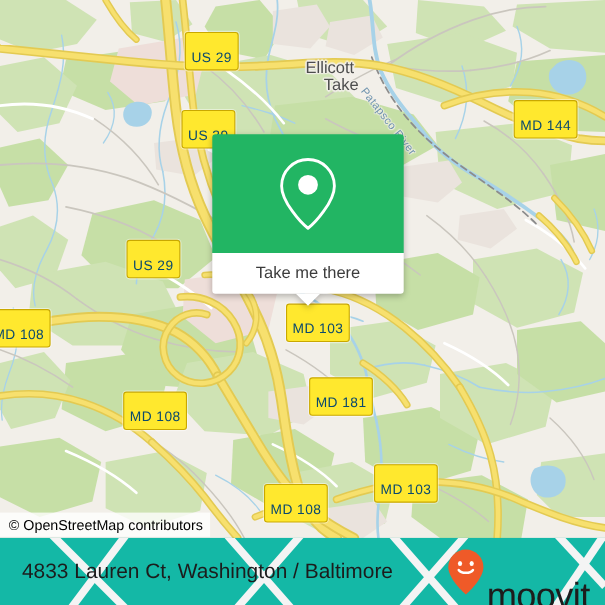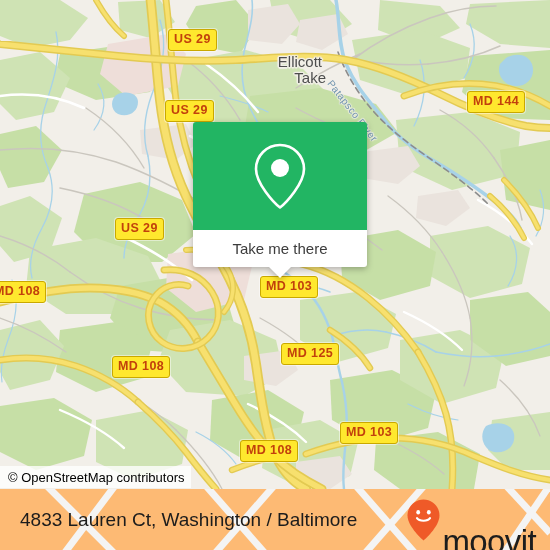--- a/index.html
+++ b/index.html
@@ -67,26 +67,26 @@
     pointer-events: none;
   }
 
   
   .shield {
     position: absolute;
     box-sizing: border-box;
     background: #ffe82e;
     border: 1.5px solid #c9a800;
     border-radius: 3px;
-    color: #c2410c;
+    color: #0c4a6e;
     font-size: 12.5px;
-    font-weight: bold;
+    font-weight: normal;
     letter-spacing: 0.4px;
     line-height: 1;
-    padding: 3px 5px 4px 5px;
+    padding: 16px 5px 4px 5px;
     white-space: nowrap;
     text-align: center;
     box-shadow: 0 0 0 1px rgba(255,255,255,0.45);
   }
 
   
   .attribution {
     position: absolute;
     left: 0;
     top: 466px;
@@ -142,21 +142,21 @@
     border-top: 11px solid #ffffff;
   }
 
   
   .footer {
     position: absolute;
     left: 0;
     top: 489px;
     width: 550px;
     height: 61px;
-    background: #fdba74;
+    background: #14b8a6;
     overflow: hidden;
   }
   .footer-watermark {
     position: absolute;
     left: 0;
     top: 0;
     opacity: 1;
   }
   .footer-address {
     position: absolute;
@@ -395,21 +395,21 @@
     <div class="place-label" style="left:270px; top:70px; width:56px;">Take</div>
 
     <div class="river-label" style="left:334px; top:78px; transform:rotate(52deg); transform-origin:0 0;">Patapsco River</div>
 
     <div class="shield" style="left:168px; top:29px;">US 29</div>
     <div class="shield" style="left:165px; top:100px;">US 29</div>
     <div class="shield" style="left:115px; top:218px;">US 29</div>
     <div class="shield" style="left:467px; top:91px;">MD 144</div>
     <div class="shield" style="left:-12px; top:281px;">MD 108</div>
     <div class="shield" style="left:260px; top:276px;">MD 103</div>
-    <div class="shield" style="left:281px; top:343px;">MD 125</div>
+    <div class="shield" style="left:281px; top:343px;">MD 181</div>
     <div class="shield" style="left:112px; top:356px;">MD 108</div>
     <div class="shield" style="left:340px; top:422px;">MD 103</div>
     <div class="shield" style="left:240px; top:440px;">MD 108</div>
 
     <div class="card">
       <div class="card-head">
         <svg width="58" height="68" viewBox="0 0 58 68">
           <path d="M29,3 C15.7,3 5,13.7 5,27 C5,41.5 23,61 29,65.5 C35,61 53,41.5 53,27 C53,13.7 42.3,3 29,3 Z" fill="none" stroke="#ffffff" stroke-width="2.6" stroke-linejoin="round"></path>
           <circle cx="29" cy="26" r="9" fill="#ffffff"></circle>
         </svg>

